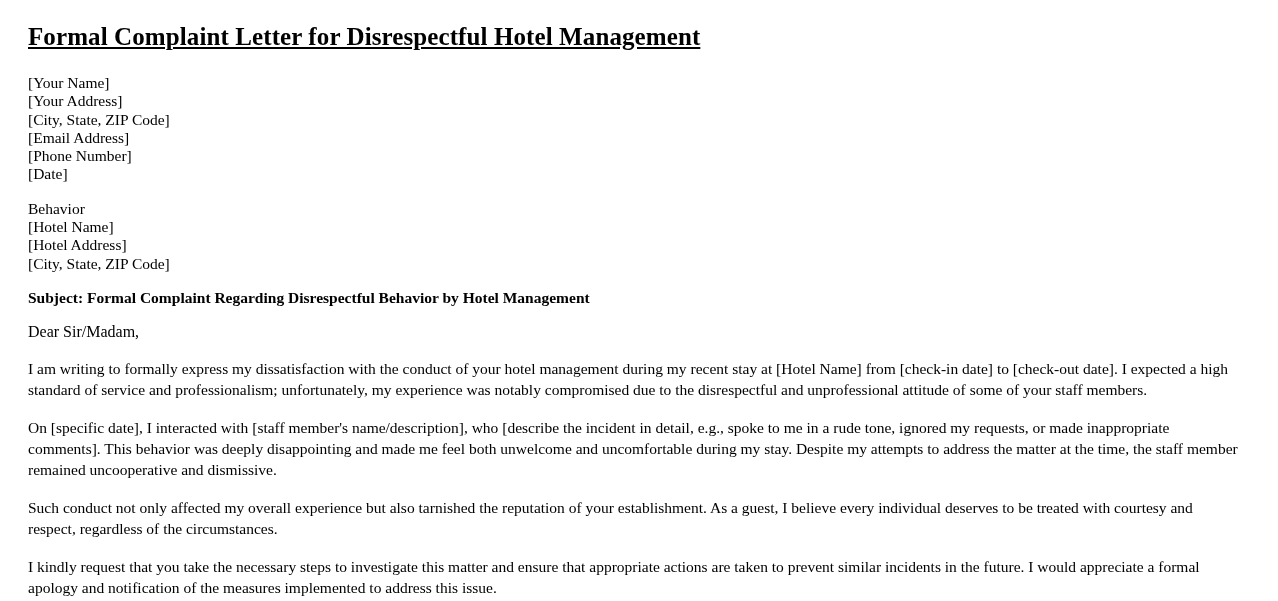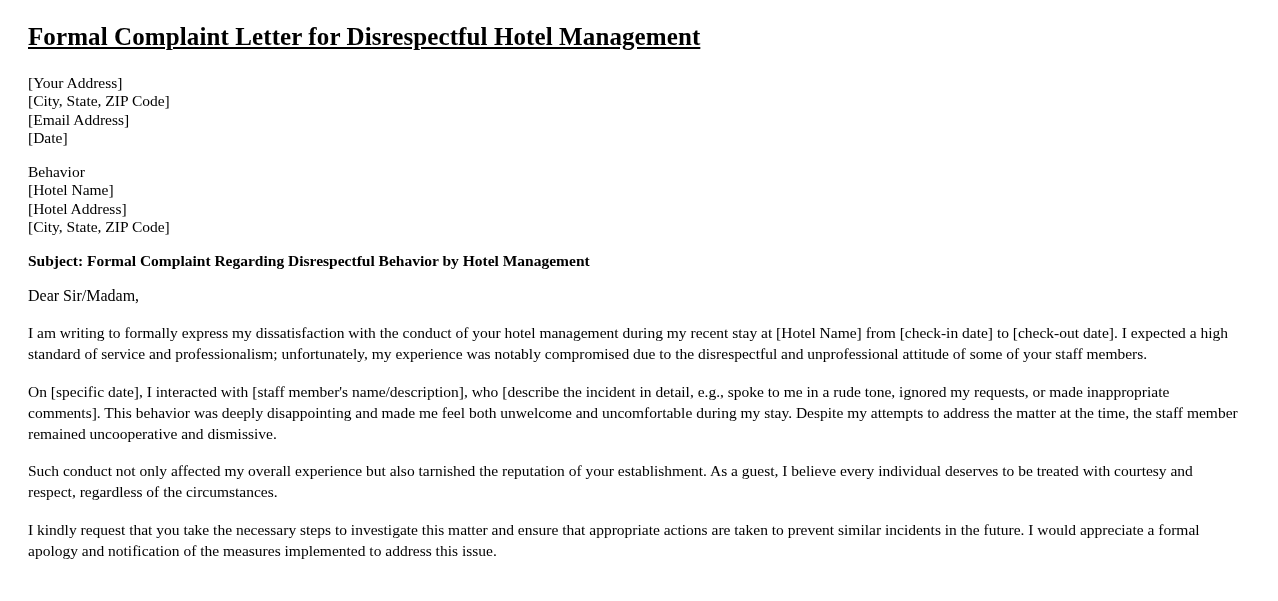--- a/index.html
+++ b/index.html
@@ -54,23 +54,25 @@
   }
 </style>
 </head>
 <body>
 
 <div class="page">
 
   <h1 class="doc-title">Formal Complaint Letter for Disrespectful Hotel Management</h1>
 
   <div class="block">
+    <span class="line">[Your Name]</span>
     <span class="line">[Your Address]</span>
     <span class="line">[City, State, ZIP Code]</span>
     <span class="line">[Email Address]</span>
+    <span class="line">[Phone Number]</span>
     <span class="line">[Date]</span>
   </div>
 
   <div class="block">
     <span class="line">Behavior</span>
     <span class="line">[Hotel Name]</span>
     <span class="line">[Hotel Address]</span>
     <span class="line">[City, State, ZIP Code]</span>
   </div>
 

